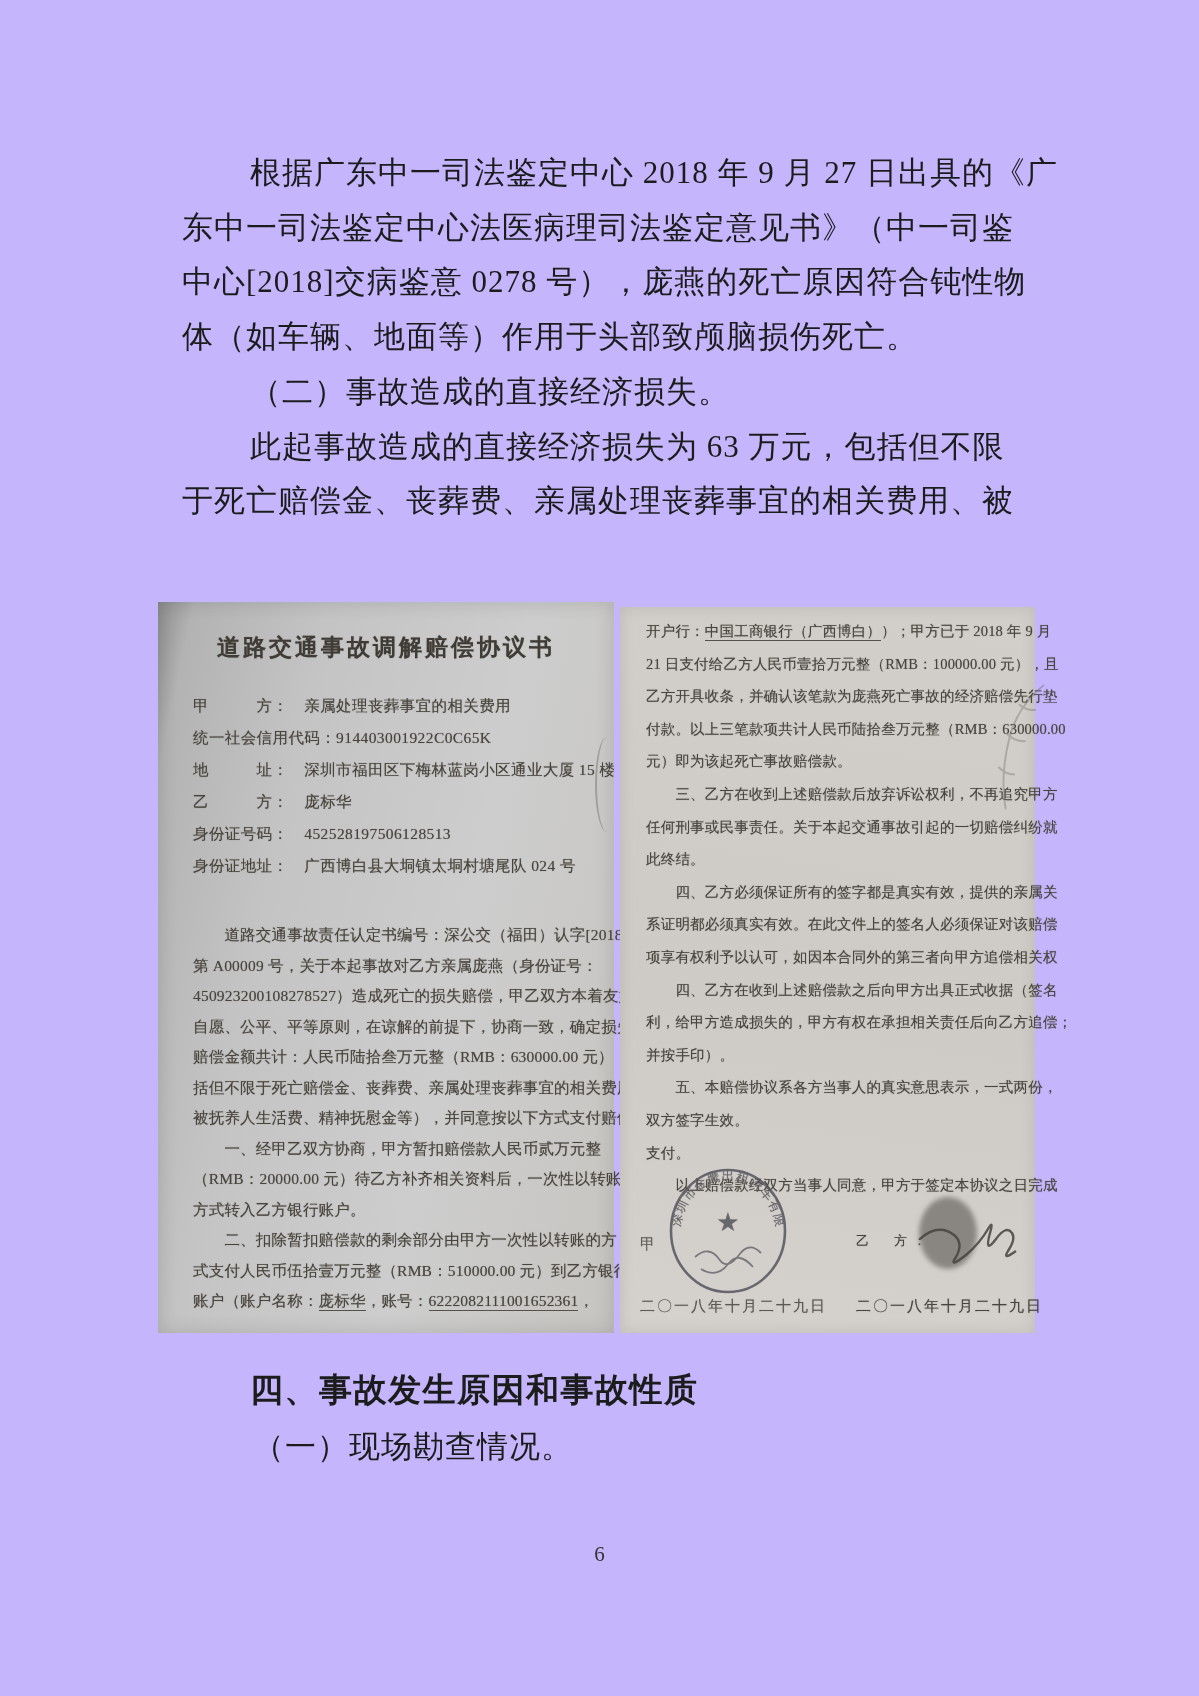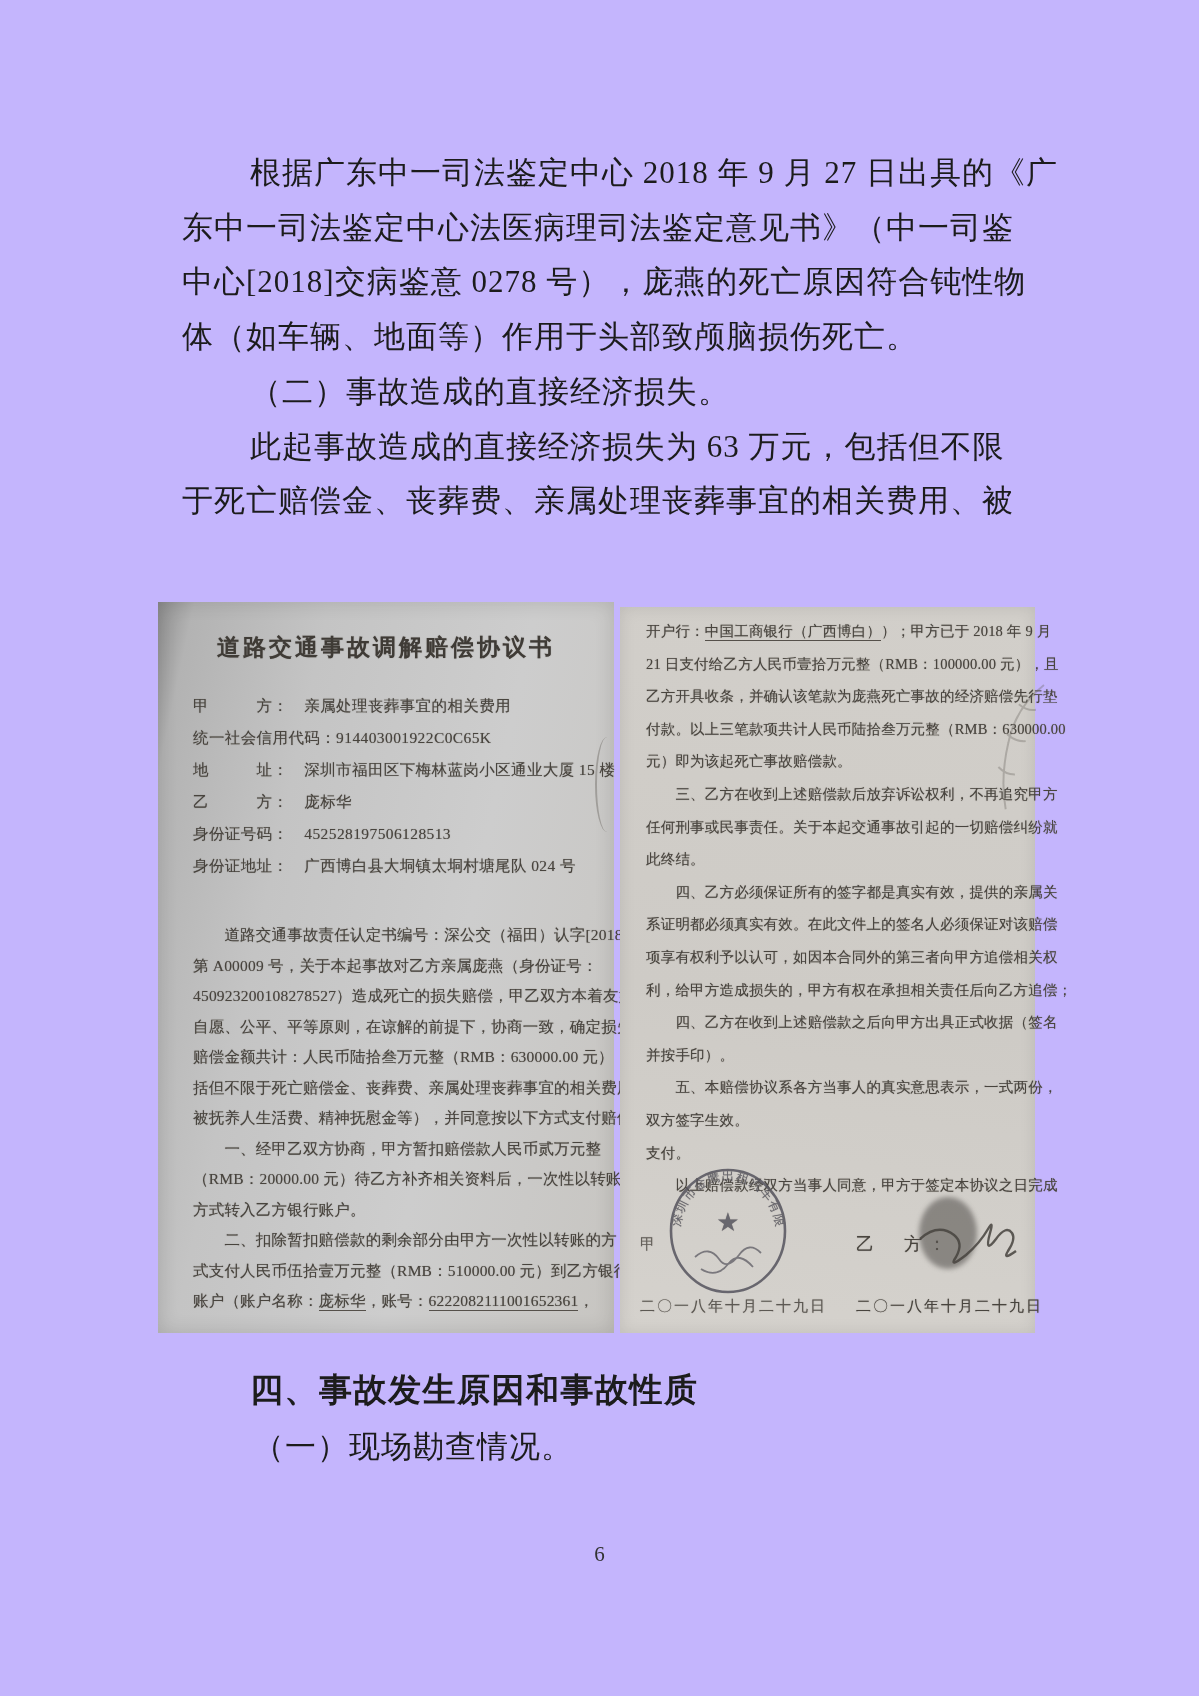--- a/index.html
+++ b/index.html
@@ -27,21 +27,21 @@
   .Lfields{position:absolute;left:35px;top:88px;font-size:15.5px;letter-spacing:.4px;}
   .Lfields div{line-height:32px;}
   .Lbody{position:absolute;left:35px;top:318px;font-size:15.5px;letter-spacing:.2px;}
   .Lbody div{line-height:30.5px;}
   .Rlines{position:absolute;left:26px;top:8px;font-size:14.5px;letter-spacing:.2px;}
   .Rlines div{line-height:32.6px;}
   .u{border-bottom:1px solid #55504a;padding-bottom:1px;text-align:center;}
   .arcL{position:absolute;left:437px;top:135px;width:22px;height:95px;border-left:2px solid #6e6a64;
         border-radius:50%;opacity:.45;}
   .partyA{position:absolute;left:20px;top:628px;font-size:15px;opacity:.8;}
-  .partyB{position:absolute;left:236px;top:625px;font-size:18px;letter-spacing:6px;}
+  .partyB{position:absolute;left:236px;top:625px;font-size:13px;letter-spacing:6px;}
   .dateA{position:absolute;left:20px;top:690px;font-size:15px;letter-spacing:2px;opacity:.85;}
   .dateB{position:absolute;left:236px;top:690px;font-size:15px;letter-spacing:2px;}
   .sealsvg{position:absolute;left:47px;top:558px;opacity:.88;}
   .sigsvg{position:absolute;left:284px;top:580px;}
   .stampsvg{position:absolute;left:380px;top:68px;opacity:.35;transform:rotate(18deg);}
 </style>
 </head>
 <body>
 
 <div class="page">
@@ -92,22 +92,22 @@
         <div>21 日支付给乙方人民币壹拾万元整（RMB：100000.00 元），且</div>
         <div>乙方开具收条，并确认该笔款为庞燕死亡事故的经济赔偿先行垫</div>
         <div>付款。以上三笔款项共计人民币陆拾叁万元整（RMB：630000.00</div>
         <div>元）即为该起死亡事故赔偿款。</div>
         <div>　　三、乙方在收到上述赔偿款后放弃诉讼权利，不再追究甲方</div>
         <div>任何刑事或民事责任。关于本起交通事故引起的一切赔偿纠纷就</div>
         <div>此终结。</div>
         <div>　　四、乙方必须保证所有的签字都是真实有效，提供的亲属关</div>
         <div>系证明都必须真实有效。在此文件上的签名人必须保证对该赔偿</div>
         <div>项享有权利予以认可，如因本合同外的第三者向甲方追偿相关权</div>
+        <div>　　四、乙方在收到上述赔偿款之后向甲方出具正式收据（签名</div>
         <div>利，给甲方造成损失的，甲方有权在承担相关责任后向乙方追偿；</div>
-        <div>　　四、乙方在收到上述赔偿款之后向甲方出具正式收据（签名</div>
         <div>并按手印）。</div>
         <div>　　五、本赔偿协议系各方当事人的真实意思表示，一式两份，</div>
         <div>双方签字生效。</div>
         <div>支付。</div>
         <div>　　以上赔偿款经双方当事人同意，甲方于签定本协议之日完成</div>
       </div>
 
       <div class="partyA">甲</div>
 
       <svg class="sealsvg" width="122" height="130" viewBox="0 0 122 130">

